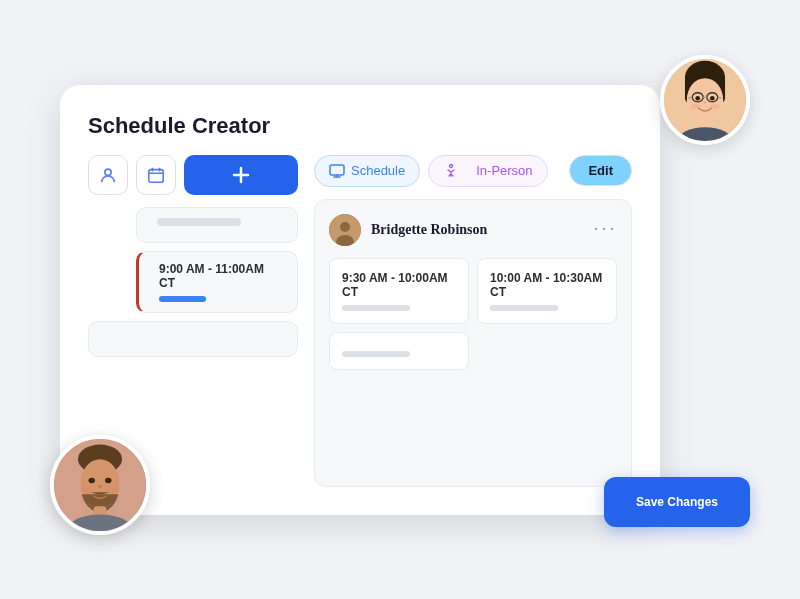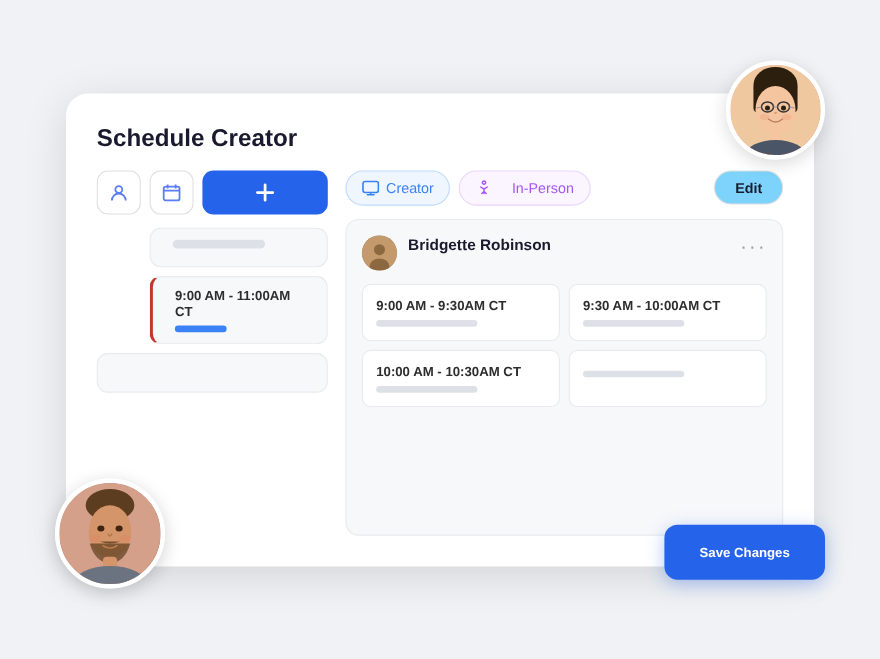--- a/index.html
+++ b/index.html
@@ -17,21 +17,21 @@
       position: relative;
       width: 720px;
       height: 490px;
     }
 
     .card {
       background: #ffffff;
       border-radius: 20px;
       box-shadow: 0 8px 40px rgba(0,0,0,0.12);
       padding: 28px;
-      width: 680px;
+      width: 600px;
       height: 430px;
       position: absolute;
       top: 30px;
       left: 20px;
       display: flex;
       flex-direction: column;
       gap: 16px;
     }
 
     
@@ -198,22 +198,23 @@
       border: 1.5px solid #e8eaed;
       padding: 14px;
       flex: 1;
       display: flex;
       flex-direction: column;
       gap: 12px;
     }
 
     .provider-row {
       display: flex;
-      align-items: flex-start;
+      align-items: center;
       gap: 10px;
+      font-family: Liberation Serif, serif;
     }
 
     .provider-avatar {
       width: 32px;
       height: 32px;
       border-radius: 50%;
       background: #c7c7c7;
       overflow: hidden;
       flex-shrink: 0;
       display: flex;
@@ -368,21 +369,21 @@
         </div>
       </div>
 
       <div class="right-panel">
         <div class="right-toolbar">
           <div class="tab-btn virtual">
             <svg width="16" height="16" viewBox="0 0 16 16" fill="none">
               <rect x="1" y="2" width="14" height="10" rx="2" stroke="#3b82f6" stroke-width="1.5"></rect>
               <path d="M5 14h6M8 12v2" stroke="#3b82f6" stroke-width="1.5" stroke-linecap="round"></path>
             </svg>
-            <span>Creator</span>
+            <span>Schedule</span>
           </div>
           <div class="tab-btn inperson">
             <svg width="16" height="16" viewBox="0 0 16 16" fill="none">
               <circle cx="8" cy="3" r="1.5" stroke="#a855f7" stroke-width="1.3"></circle>
               <path d="M5 7l3 2 3-2M8 9v4M6 13l2-2 2 2" stroke="#a855f7" stroke-width="1.3" stroke-linecap="round" stroke-linejoin="round"></path>
             </svg>
             <span>In-Person</span>
           </div>
           <button class="tab-btn-edit">Edit</button>
         </div>
@@ -395,24 +396,20 @@
                 <circle cx="16" cy="13" r="5" fill="#8b6840"></circle>
                 <ellipse cx="16" cy="28" rx="9" ry="7" fill="#8b6840"></ellipse>
               </svg>
             </div>
             <div class="provider-name">Bridgette Robinson</div>
             <div class="more-dots">···</div>
           </div>
 
           <div class="time-slots-grid">
             <div class="time-slot">
-              <div class="time-slot-label">9:00 AM - 9:30AM CT</div>
-              <div class="time-slot-sub"></div>
-            </div>
-            <div class="time-slot">
               <div class="time-slot-label">9:30 AM - 10:00AM CT</div>
               <div class="time-slot-sub"></div>
             </div>
             <div class="time-slot">
               <div class="time-slot-label">10:00 AM - 10:30AM CT</div>
               <div class="time-slot-sub"></div>
             </div>
             <div class="time-slot">
               <div class="time-slot-sub"></div>
             </div>

